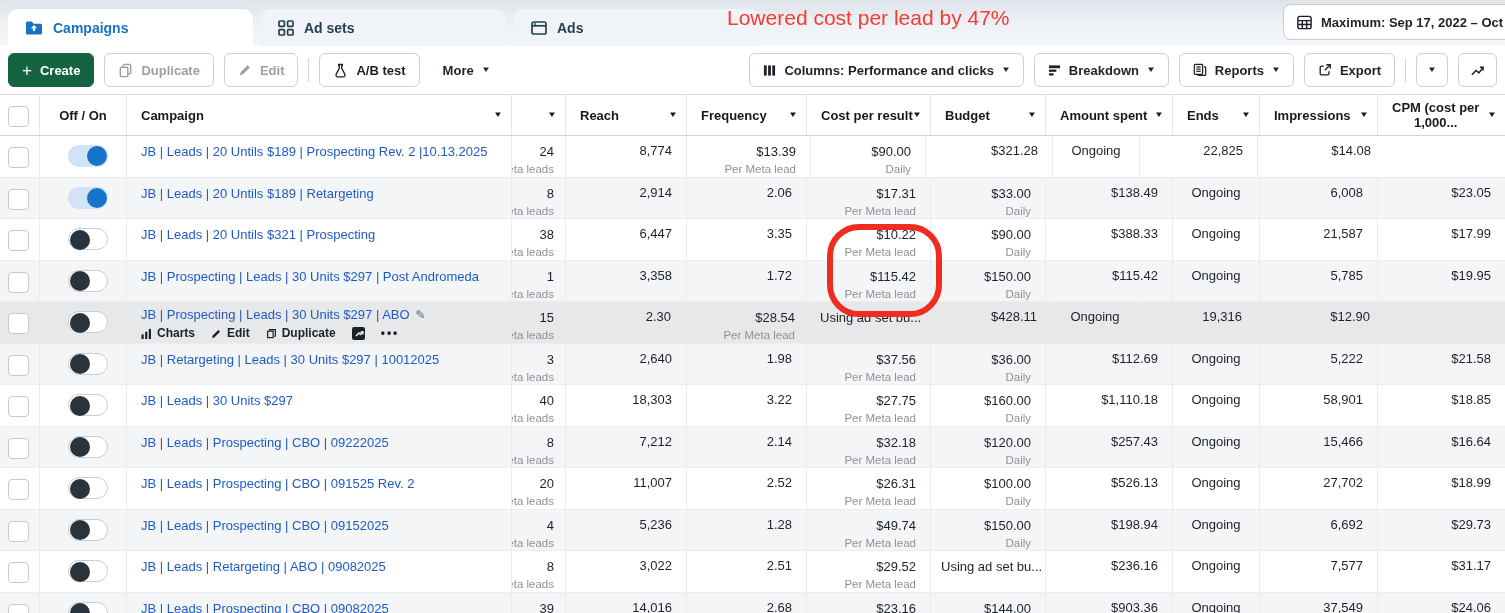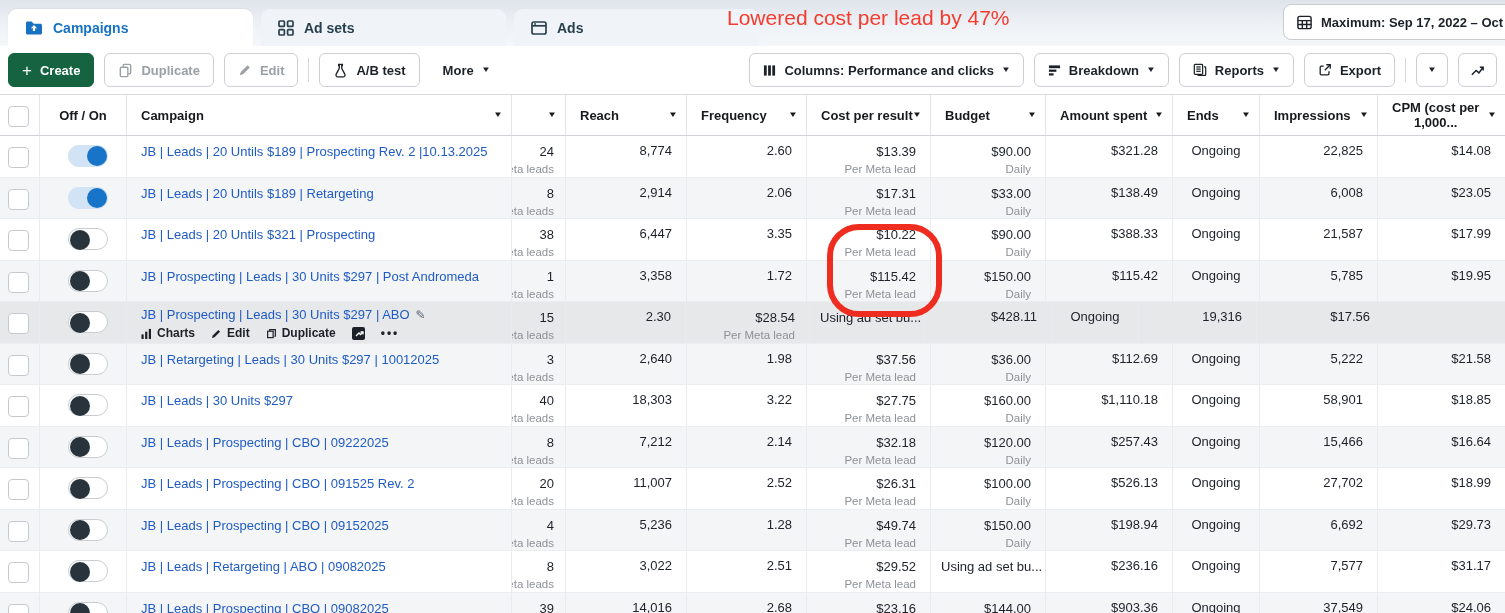--- a/index.html
+++ b/index.html
@@ -303,21 +303,20 @@
       <div><a class="camplink">JB | Leads | 20 Untils $189 | Prospecting Rev. 2 |10.13.2025</a></div>
 
     </div>
     <div class="cell col-res" style="padding-left:0;padding-right:0">
       <div class="res-inner">
               <div class="n">24</div>
               <div class="sub">Meta leads</div>
             </div>
     </div>
     <div class="cell col-reach num"><span>8,774</span></div>
-    <div class="cell col-freq num"><span>2.60</span></div>
     <div class="cell col-cost num">
       <div class="n">$13.39</div>
             <div class="sub">Per Meta lead</div>
     </div>
     <div class="cell col-budget num">
       <div class="n">$90.00</div>
             <div class="sub">Daily</div>
     </div>
     <div class="cell col-spent num"><span>$321.28</span></div>
     <div class="cell col-ends ctr"><span>Ongoing</span></div>
@@ -486,21 +485,21 @@
       <div class="n">$28.54</div>
             <div class="sub">Per Meta lead</div>
     </div>
     <div class="cell col-budget budget-left">
       <div class="n">Using ad set bu...</div>
             <div class="sub"></div>
     </div>
     <div class="cell col-spent num"><span>$428.11</span></div>
     <div class="cell col-ends ctr"><span>Ongoing</span></div>
     <div class="cell col-impr num"><span>19,316</span></div>
-    <div class="cell col-cpm num"><span>$17.56</span></div>
+    <div class="cell col-cpm num"><span>$12.90</span></div>
   </div>
         <div class="trow alt">
     <div class="cell col-check" style="padding-top:9px">
       <span class="checkbox"></span>
     </div>
     <div class="cell col-toggle" style="padding-top:8px">
       <span class="toggle off">
               <span class="knob"></span>
             </span>
     </div>

